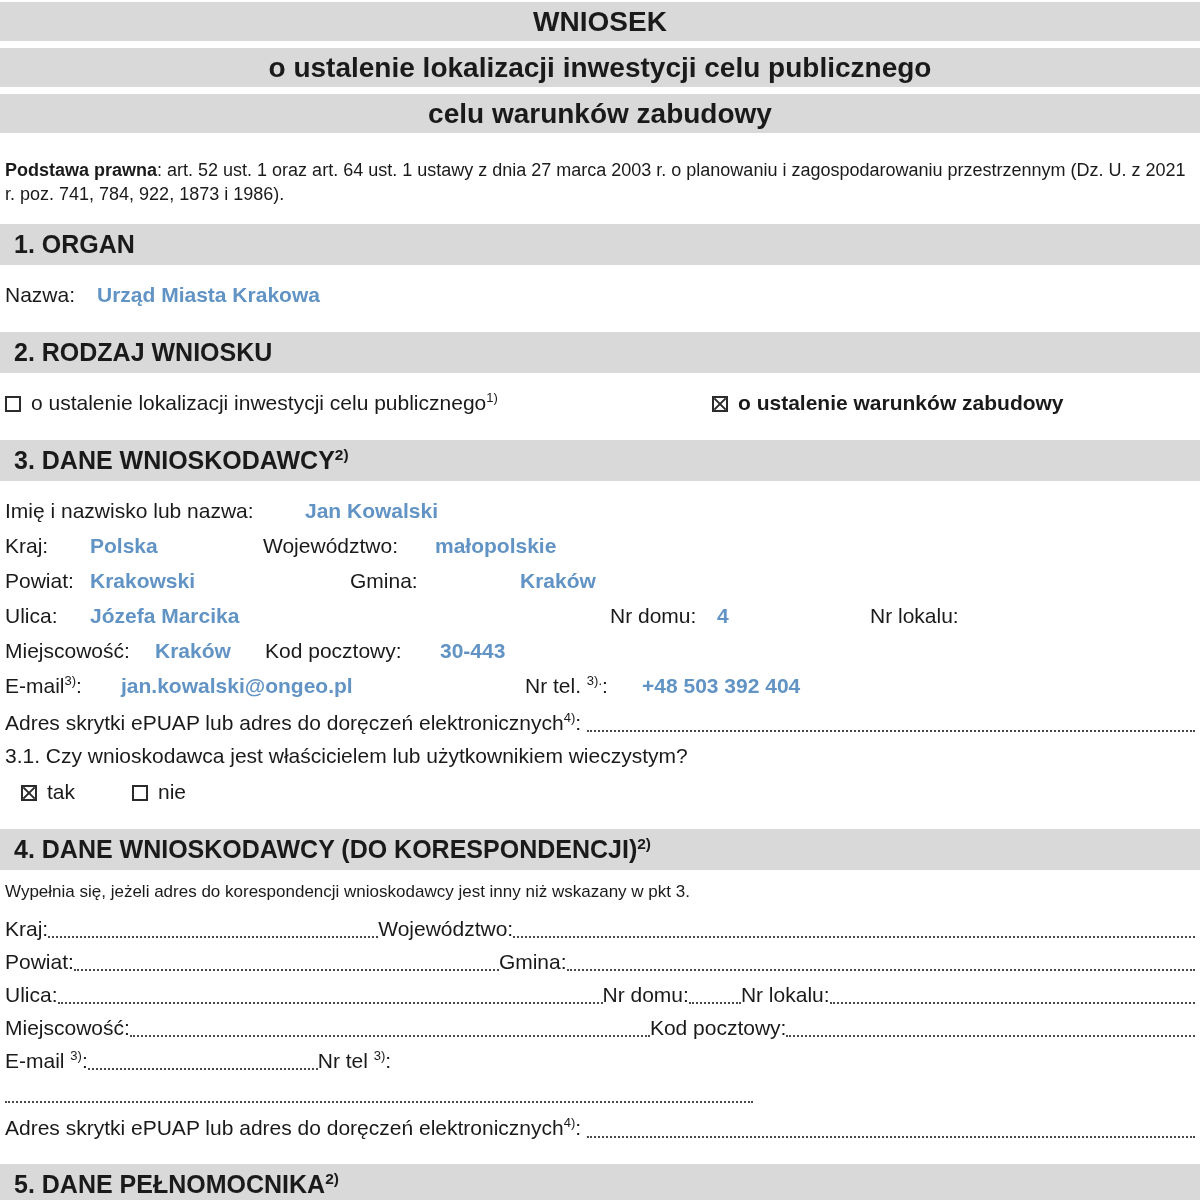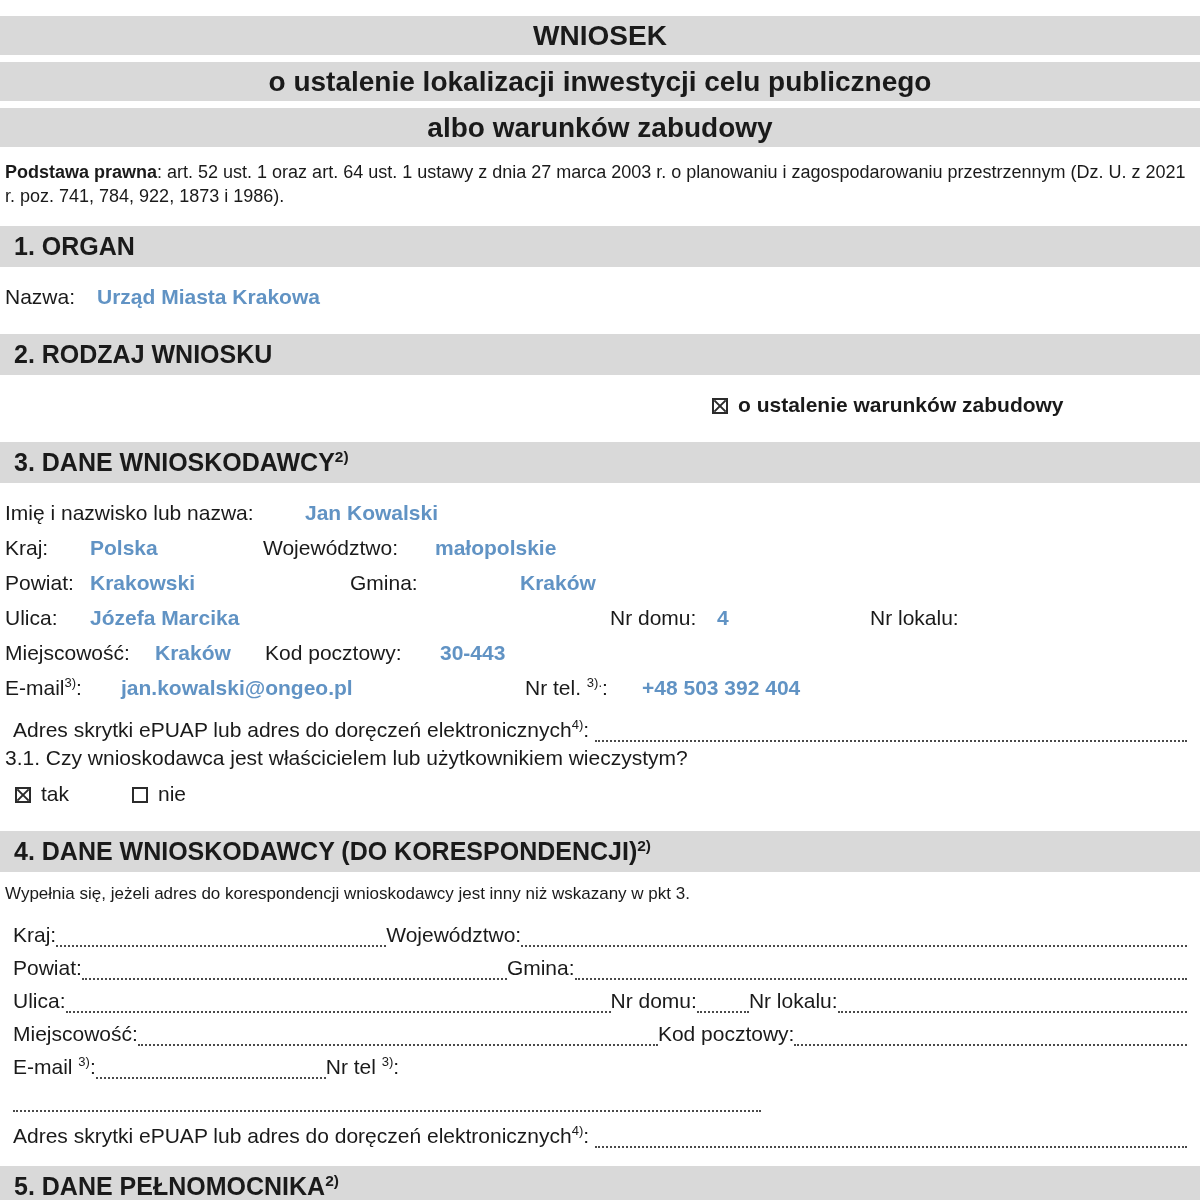--- a/index.html
+++ b/index.html
@@ -10,27 +10,27 @@
     --accent: #6193C4;
     --bar: #D9D9D9;
   }
   .titlebar {
     background: var(--bar);
     text-align: center;
     font-weight: bold;
     font-size: 28px;
     height: 39px;
     line-height: 39px;
-    margin-top: 16px;
+    margin-top: 2px;
   }
   .titlebar + .titlebar { margin-top: 7px; }
   .legal {
     font-size: 18px;
     line-height: 24px;
-    margin: 13px 6px 0 5px;
+    margin: 25px 6px 0 5px;
     max-width: 1192px;
   }
   .legal b { font-weight: bold; }
   .section-header {
     background: var(--bar);
     font-weight: bold;
     font-size: 25px;
     height: 41px;
     line-height: 41px;
     padding-left: 14px;
@@ -42,24 +42,24 @@
     height: 35px;
     font-size: 21px;
     margin-left: 5px;
     margin-right: 5px;
   }
   .body-row.first { margin-top: 14px; }
   .abs { position: absolute; top: 4px; white-space: nowrap; }
   .value { color: var(--accent); font-weight: bold; }
   .frow {
     display: flex;
-    align-items: flex-end;
+    align-items: center;
     height: 33px;
     font-size: 21px;
-    margin: 0 13px;
+    margin: 0 5px;
     white-space: nowrap;
   }
   .frow.first { margin-top: 10px; }
   .dots {
     display: inline-block;
     height: 0.95em;
     border-bottom: 2px dotted #4a4a4a;
   }
   .dots.grow { flex: 1 1 auto; }
   .note {
@@ -89,32 +89,35 @@
   .checkbox.checked::after { transform: rotate(-45deg); }
   .cb-label { margin-left: 10px; }
   .bold { font-weight: bold; margin-top: 13px; }
   .q-row { height: 36px; }
 </style>
 </head>
 <body style="--accent: #6193C4; --bar: #D9D9D9;">
 
 <div class="titlebar">WNIOSEK</div>
 <div class="titlebar">o ustalenie lokalizacji inwestycji celu publicznego</div>
-<div class="titlebar">albo warunków zabudowy</div>
+<div class="titlebar">celu warunków zabudowy</div>
 
 <p class="legal"><b>Podstawa prawna</b><span>: art. 52 ust. 1 oraz art. 64 ust. 1 ustawy z dnia 27 marca 2003 r. o planowaniu i zagospodarowaniu przestrzennym (Dz. U. z 2021 r. poz. 741, 784, 922, 1873 i 1986).</span></p>
 
 <div class="section-header">1. ORGAN</div>
 <div class="body-row first">
   <span class="abs" style="left:0">Nazwa:</span>
   <span class="abs value" style="left:92px">Urząd Miasta Krakowa</span>
 </div>
 
 <div class="section-header">2. RODZAJ WNIOSKU</div>
 <div class="body-row first">
+  <span class="abs" style="left:0">
+    <span class="checkbox"></span><span class="cb-label"><span>o ustalenie lokalizacji inwestycji celu publicznego</span><sup>1)</sup></span>
+  </span>
   <span class="abs" style="left:707px">
     <span class="checkbox checked"></span><span class="cb-label bold">o ustalenie warunków zabudowy</span>
   </span>
 </div>
 
 <div class="section-header"><span>3. DANE WNIOSKODAWCY</span><sup>2)</sup></div>
 
 <div class="body-row first">
   <span class="abs" style="left:0">Imię i nazwisko lub nazwa:</span>
   <span class="abs value" style="left:300px">Jan Kowalski</span>
@@ -159,21 +162,21 @@
 <div class="frow" style="height:35px">
   <span><span>Adres skrytki ePUAP lub adres do doręczeń elektronicznych</span><sup>4)</sup><span>:</span>&nbsp;</span>
   <span class="dots grow"></span>
 </div>
 
 <div class="body-row q-row">
   <span class="abs" style="left:0">3.1. Czy wnioskodawca jest właścicielem lub użytkownikiem wieczystym?</span>
 </div>
 
 <div class="body-row">
-  <span class="abs" style="left:10px">
+  <span class="abs" style="left:16px">
     <span class="checkbox checked"></span><span class="cb-label">tak</span>
   </span>
   <span class="abs" style="left:127px">
     <span class="checkbox"></span><span class="cb-label">nie</span>
   </span>
 </div>
 
 <div class="section-header"><span>4. DANE WNIOSKODAWCY (DO KORESPONDENCJI)</span><sup>2)</sup></div>
 
 <p class="note">Wypełnia się, jeżeli adres do korespondencji wnioskodawcy jest inny niż wskazany w pkt 3.</p>

